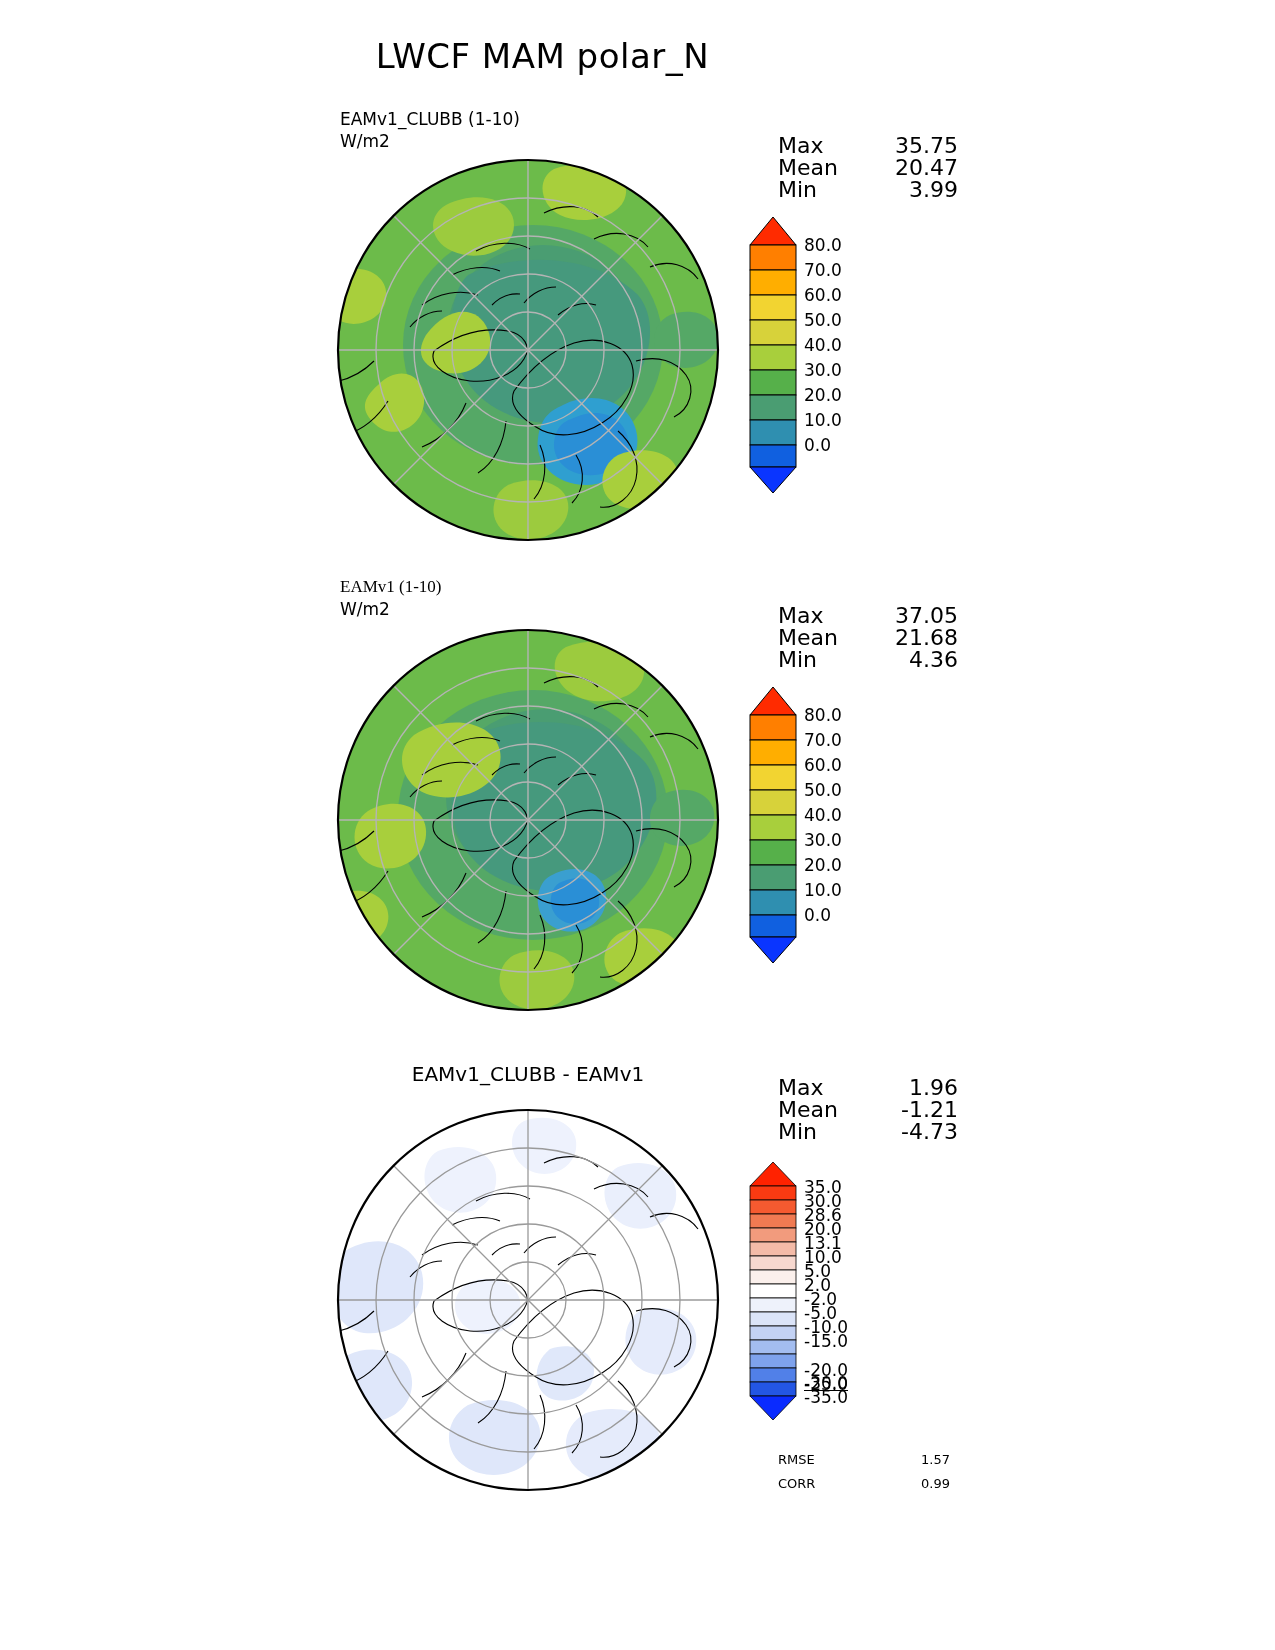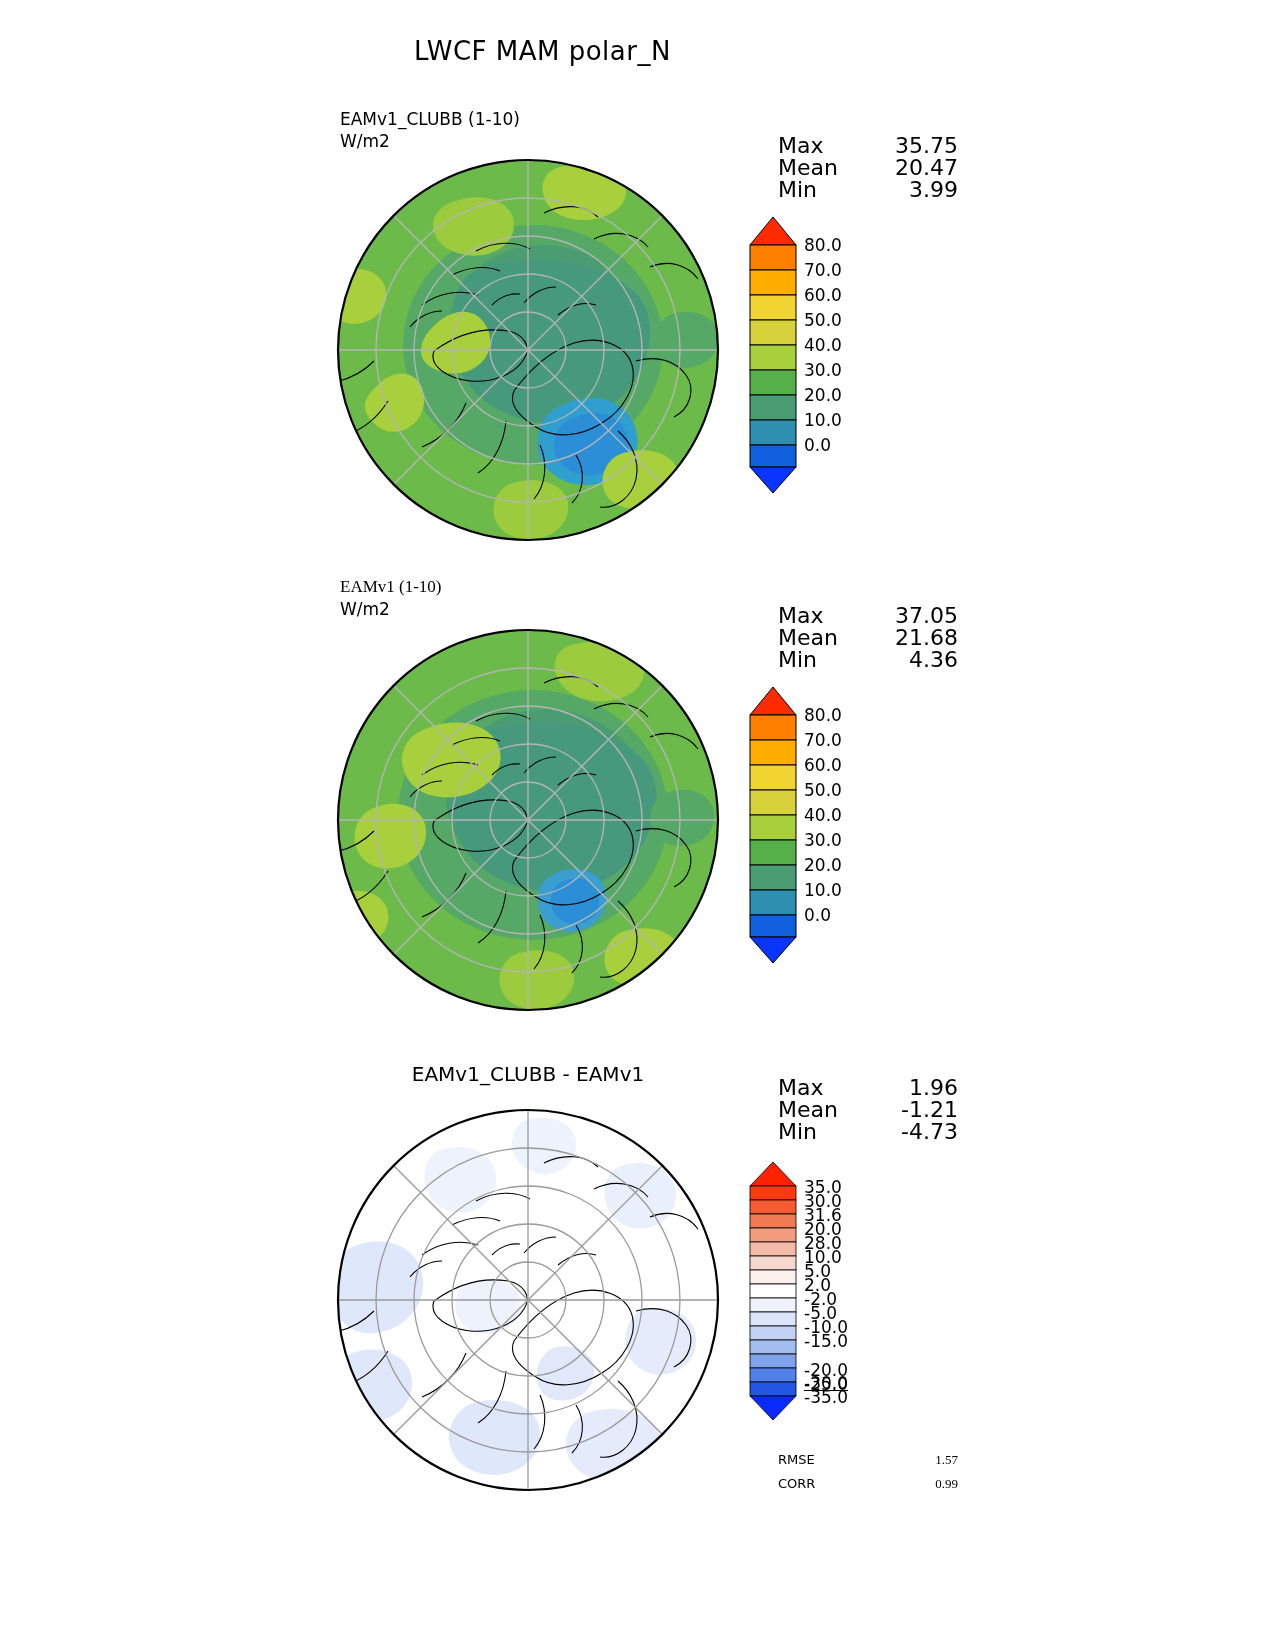--- a/index.html
+++ b/index.html
@@ -14,21 +14,21 @@
     font-family: "DejaVu Sans", sans-serif;
     color: #000000;
     overflow: hidden;
   }
   .page-title {
     position: absolute;
     top: 36px;
     left: 0;
     width: 1085px;
     text-align: center;
-    font-size: 26px;
+    font-size: 34px;
     letter-spacing: 0.5px;
   }
 
   
   .panel { position: absolute; }
 
   .panel-label {
     position: absolute;
     font-size: 17px;
     line-height: 22px;
@@ -70,21 +70,21 @@
   }
 
   .footer-stats {
     position: absolute;
     font-size: 13px;
     line-height: 24px;
     width: 180px;
   }
   .footer-stats .row { position: relative; height: 24px; }
   .footer-stats .k { position: absolute; left: 0; }
-  .footer-stats .v { position: absolute; right: 0; font-family: Liberation Serif, serif; }
+  .footer-stats .v { position: absolute; right: 8px; }
 </style>
 </head>
 <body>
 
 <div class="page-title">LWCF MAM polar_N</div>
 
 <div class="panel">
 
   <div class="panel-label" style="left:340px; top:108px;">EAMv1_CLUBB (1-10)</div>
   <div class="panel-label" style="left:340px; top:130px;">W/m2</div>
@@ -402,23 +402,23 @@
       <rect x="2" y="166" width="46" height="14" fill="#c3d2f4" stroke="#000" stroke-width="0.8"></rect>
       <rect x="2" y="180" width="46" height="14" fill="#a3bdf0" stroke="#000" stroke-width="0.8"></rect>
       <rect x="2" y="194" width="46" height="14" fill="#7ea2ec" stroke="#000" stroke-width="0.8"></rect>
       <rect x="2" y="208" width="46" height="14" fill="#5180e8" stroke="#000" stroke-width="0.8"></rect>
       <rect x="2" y="222" width="46" height="14" fill="#2356e4" stroke="#000" stroke-width="0.8"></rect>
       <polygon points="25,260 48,236 2,236" fill="#0a2bff" stroke="#000" stroke-width="0.8"></polygon>
     </svg>
     <div class="cbar-labels">
       <div style="top:17px;">35.0</div>
       <div style="top:31px;">30.0</div>
-      <div style="top:45px;">31.6</div>
+      <div style="top:45px;">28.6</div>
       <div style="top:59px;">20.0</div>
-      <div style="top:73px;">28.0</div>
+      <div style="top:73px;">13.1</div>
       <div style="top:87px;">10.0</div>
       <div style="top:101px;">5.0</div>
       <div style="top:115px;">2.0</div>
       <div style="top:129px;">-2.0</div>
       <div style="top:143px;">-5.0</div>
       <div style="top:157px;">-10.0</div>
       <div style="top:171px;">-15.0</div>
       <div style="top:200px;">-20.0</div>
       <div style="top:214px;">-25.0</div>
       <div style="top:213px;text-decoration:underline;">-30.0</div>

